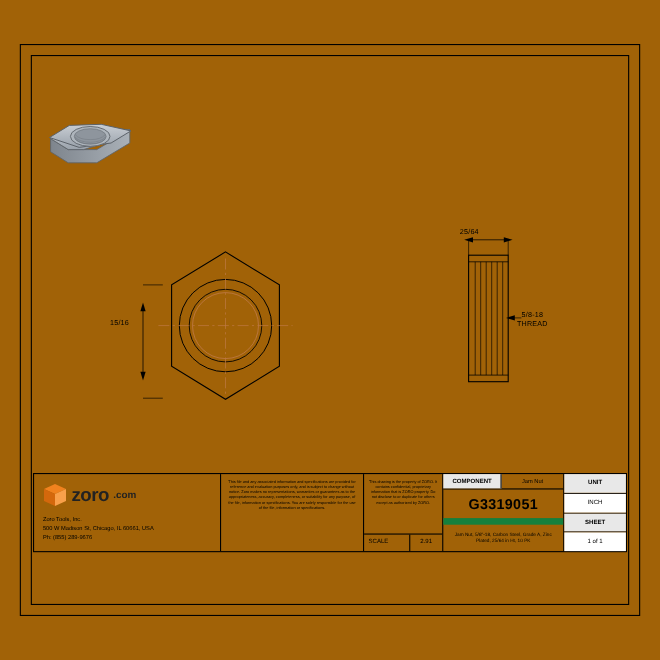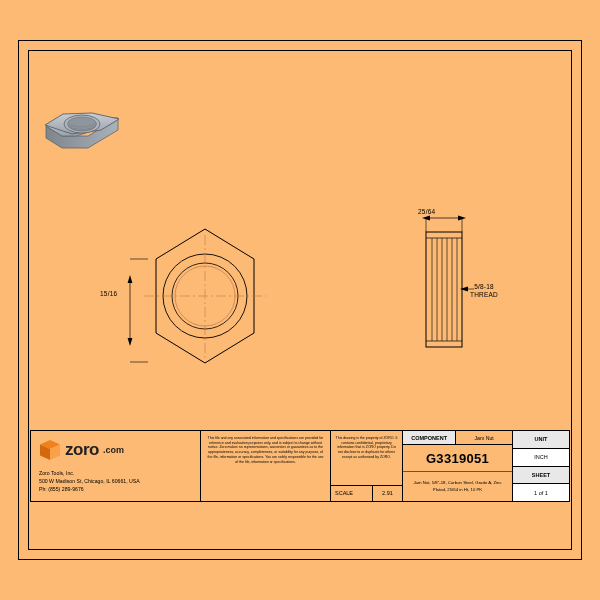--- a/index.html
+++ b/index.html
@@ -11,21 +11,21 @@
     width: 600px;
     height: 600px;
     font-family: "Liberation Sans", sans-serif;
     color: #000;
     overflow: hidden;
   }
   #sheet {
     position: absolute;
     left: 0; top: 0;
     width: 600px; height: 600px;
-    background: #fdba74;
+    background: #a16207;
   }
   
   .outer-border {
     position: absolute;
     left: 18px; top: 40px;
     width: 564px; height: 520px;
     border: 1px solid #000;
     box-sizing: border-box;
   }
   .inner-border {
@@ -158,21 +158,21 @@
     background: #e8e8e8;
     border-right: 1px solid #000;
   }
   .comp-val { flex: 1; text-align: center; font-size: 5.2px; }
   .partnum {
     height: 26px;
     display: flex; align-items: center; justify-content: center;
     font-size: 13px;
     font-weight: bold;
     letter-spacing: 0.3px;
-    border-bottom: 1px solid #15803d;
+    border-bottom: 6px solid #15803d;
   }
   .desc {
     flex: 1;
     display: flex; align-items: center; justify-content: center;
     text-align: center;
     font-size: 4.3px;
     line-height: 1.45;
     padding: 2px 4px;
   }
   .tb-right {

